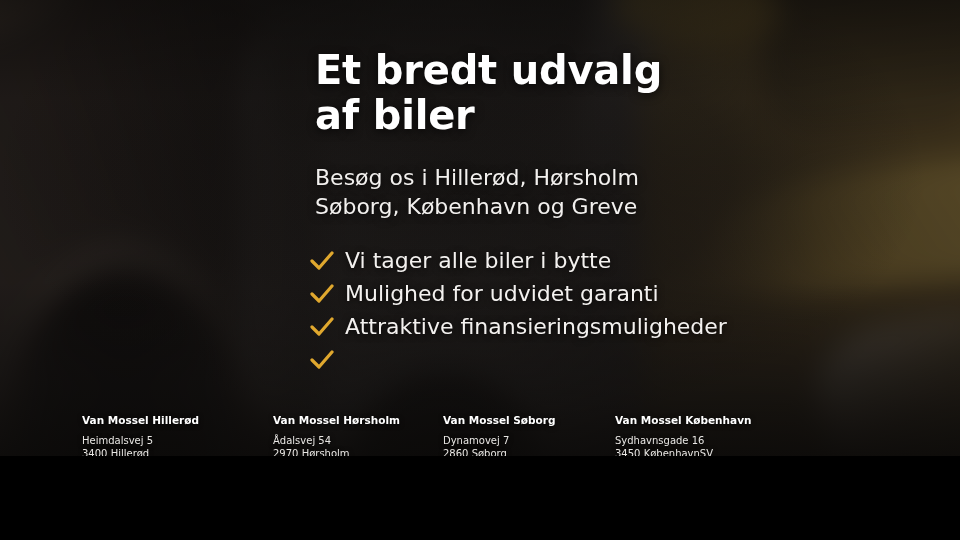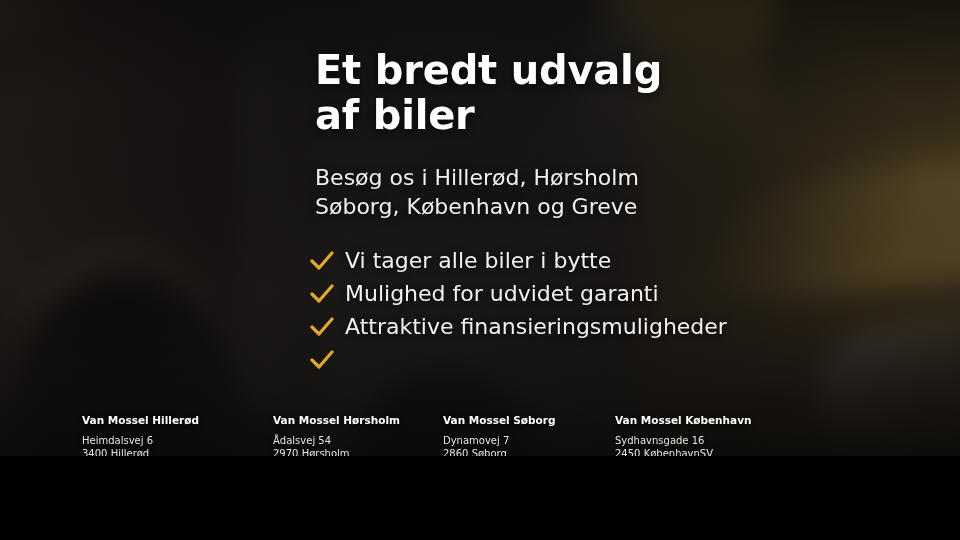--- a/index.html
+++ b/index.html
@@ -352,21 +352,21 @@
         </svg>
       </div>
 
     </div>
 
     <div class="locations">
 
       <div class="loc" style="left:82px;">
         <div class="loc-name">Van Mossel Hillerød</div>
         <div class="loc-addr">
-          <div>Heimdalsvej 6</div>
+          <div>Heimdalsvej 5</div>
           <div>3400 Hillerød</div>
         </div>
       </div>
 
       <div class="loc" style="left:273px;">
         <div class="loc-name">Van Mossel Hørsholm</div>
         <div class="loc-addr">
           <div>Ådalsvej 54</div>
           <div>2970 Hørsholm</div>
         </div>
@@ -377,21 +377,21 @@
         <div class="loc-addr">
           <div>Dynamovej 7</div>
           <div>2860 Søborg</div>
         </div>
       </div>
 
       <div class="loc" style="left:615px;">
         <div class="loc-name">Van Mossel København</div>
         <div class="loc-addr">
           <div>Sydhavnsgade 16</div>
-          <div>2450 KøbenhavnSV</div>
+          <div>3450 KøbenhavnSV</div>
         </div>
       </div>
 
 
     </div>
 
     <div class="rule-left"></div>
     <div class="rule-right"></div>
     <div class="tagline">Altid velkommen</div>
 

